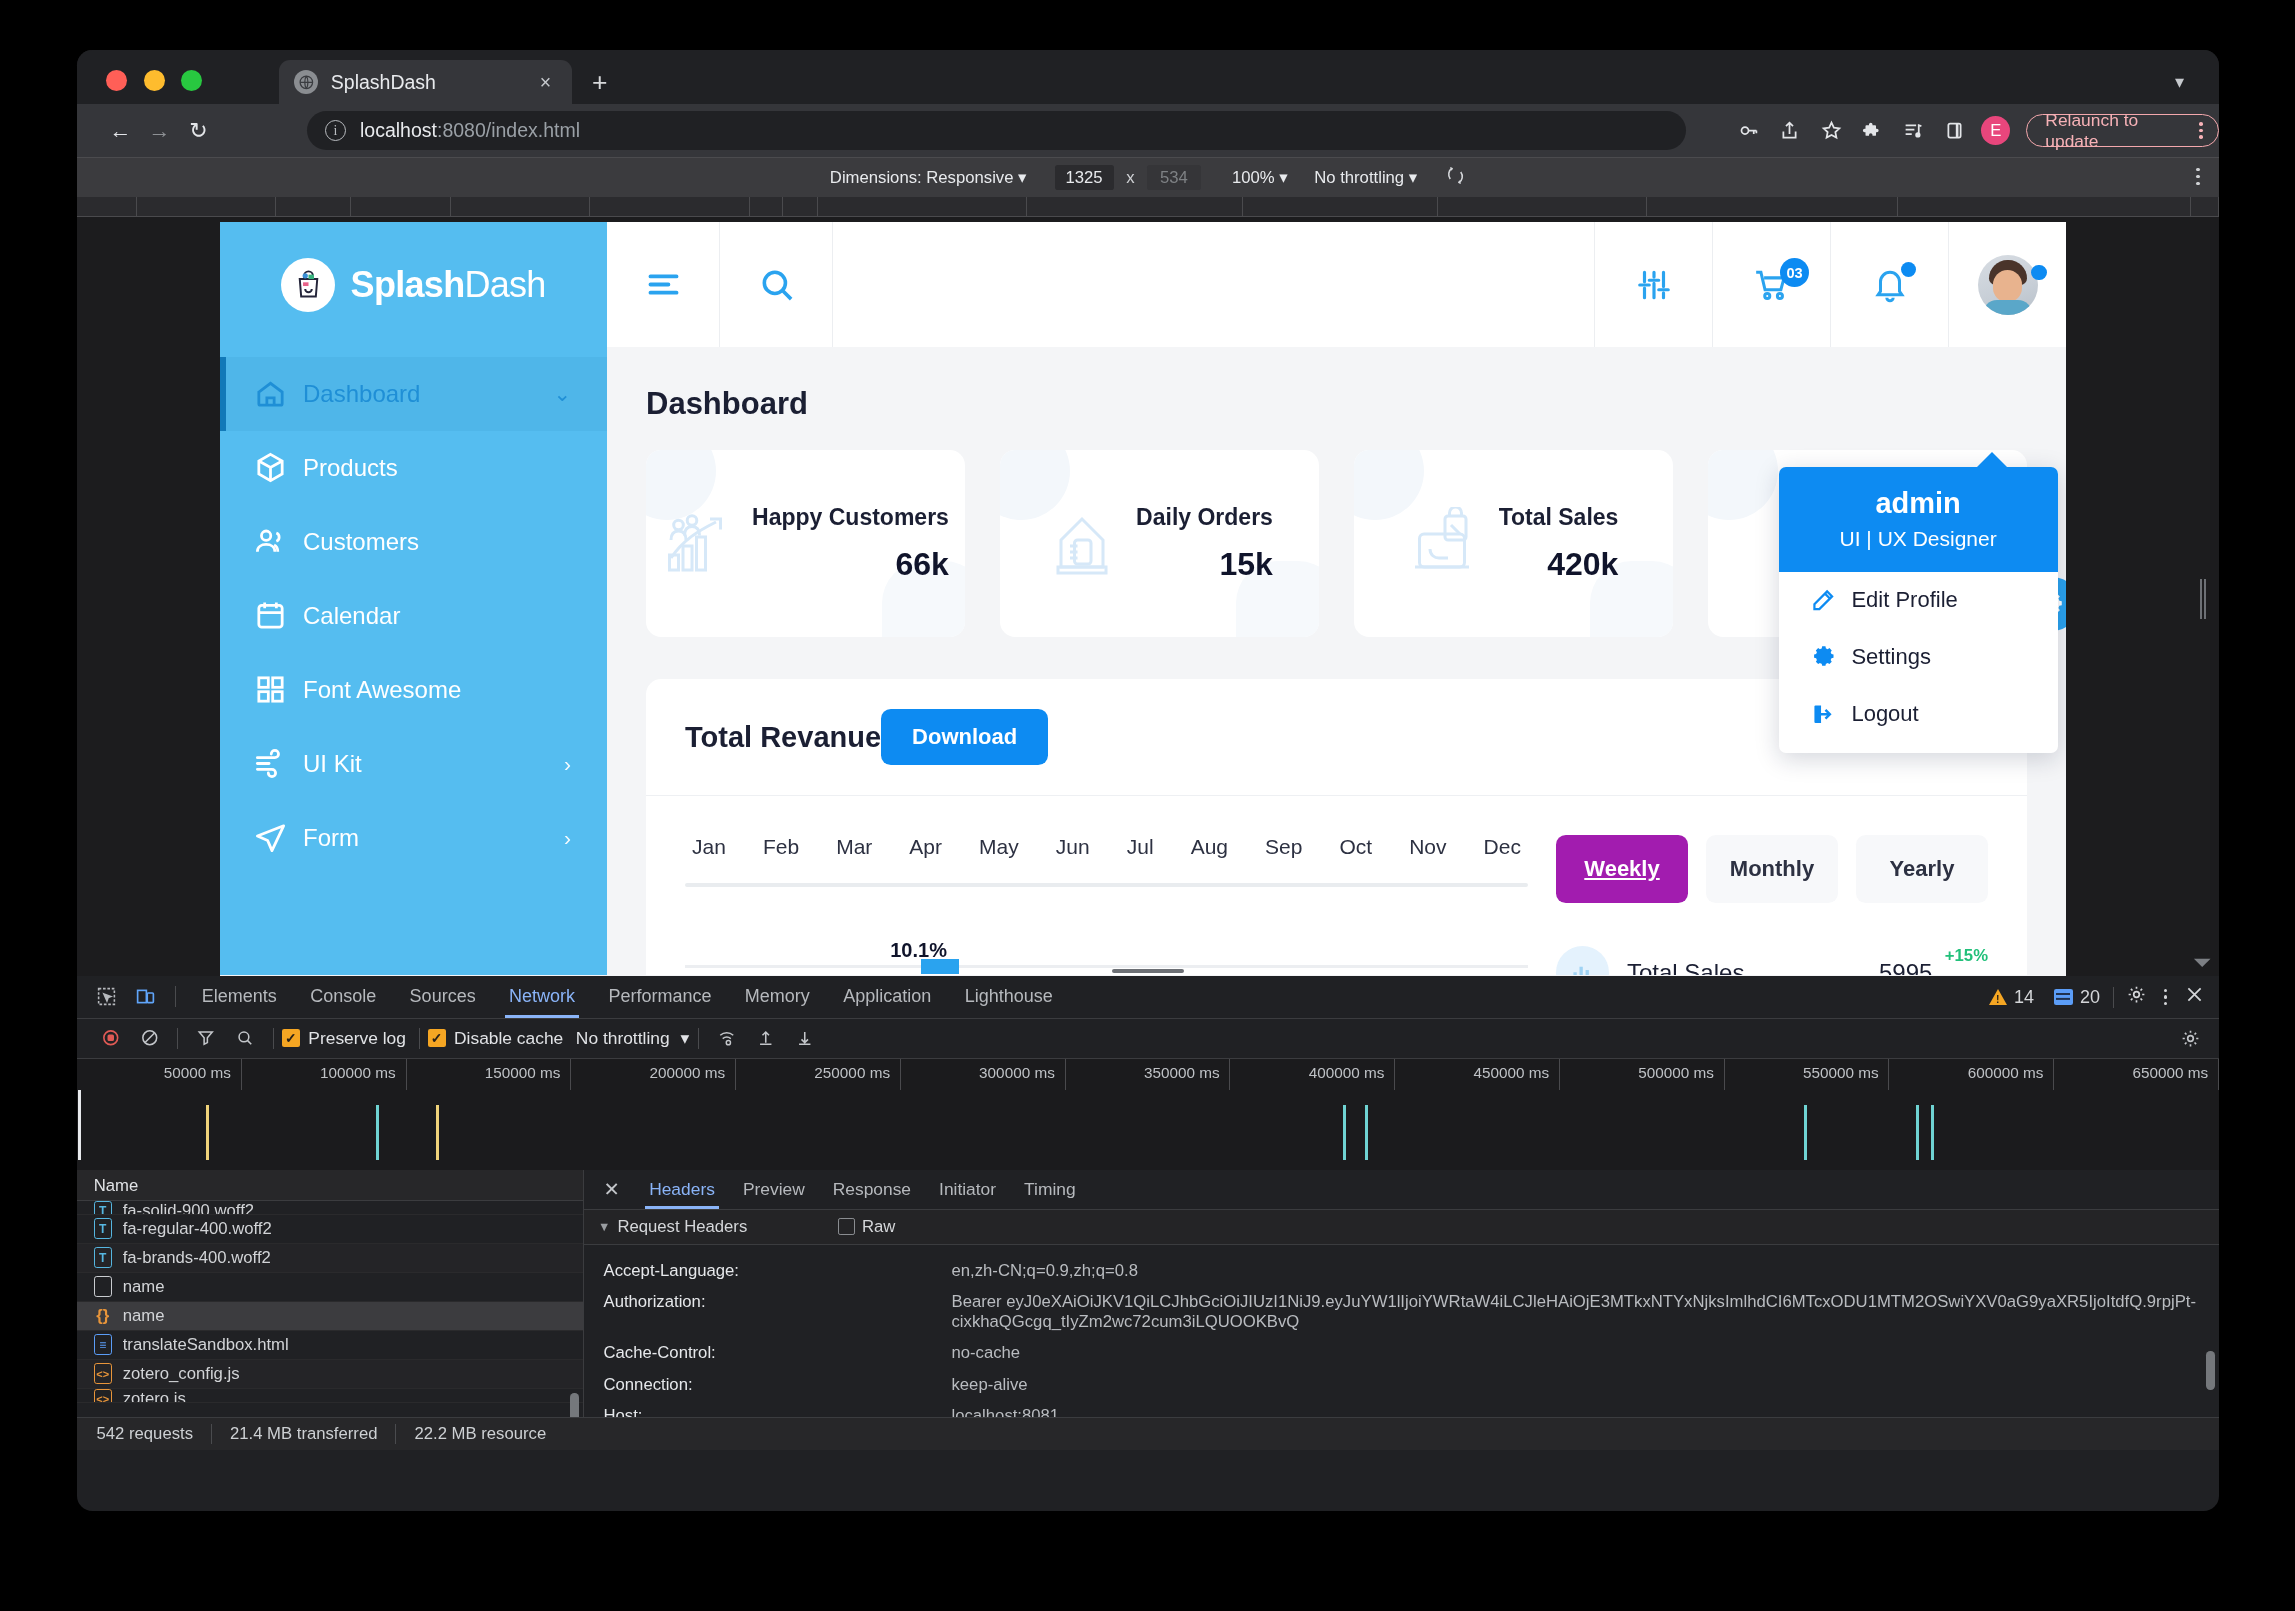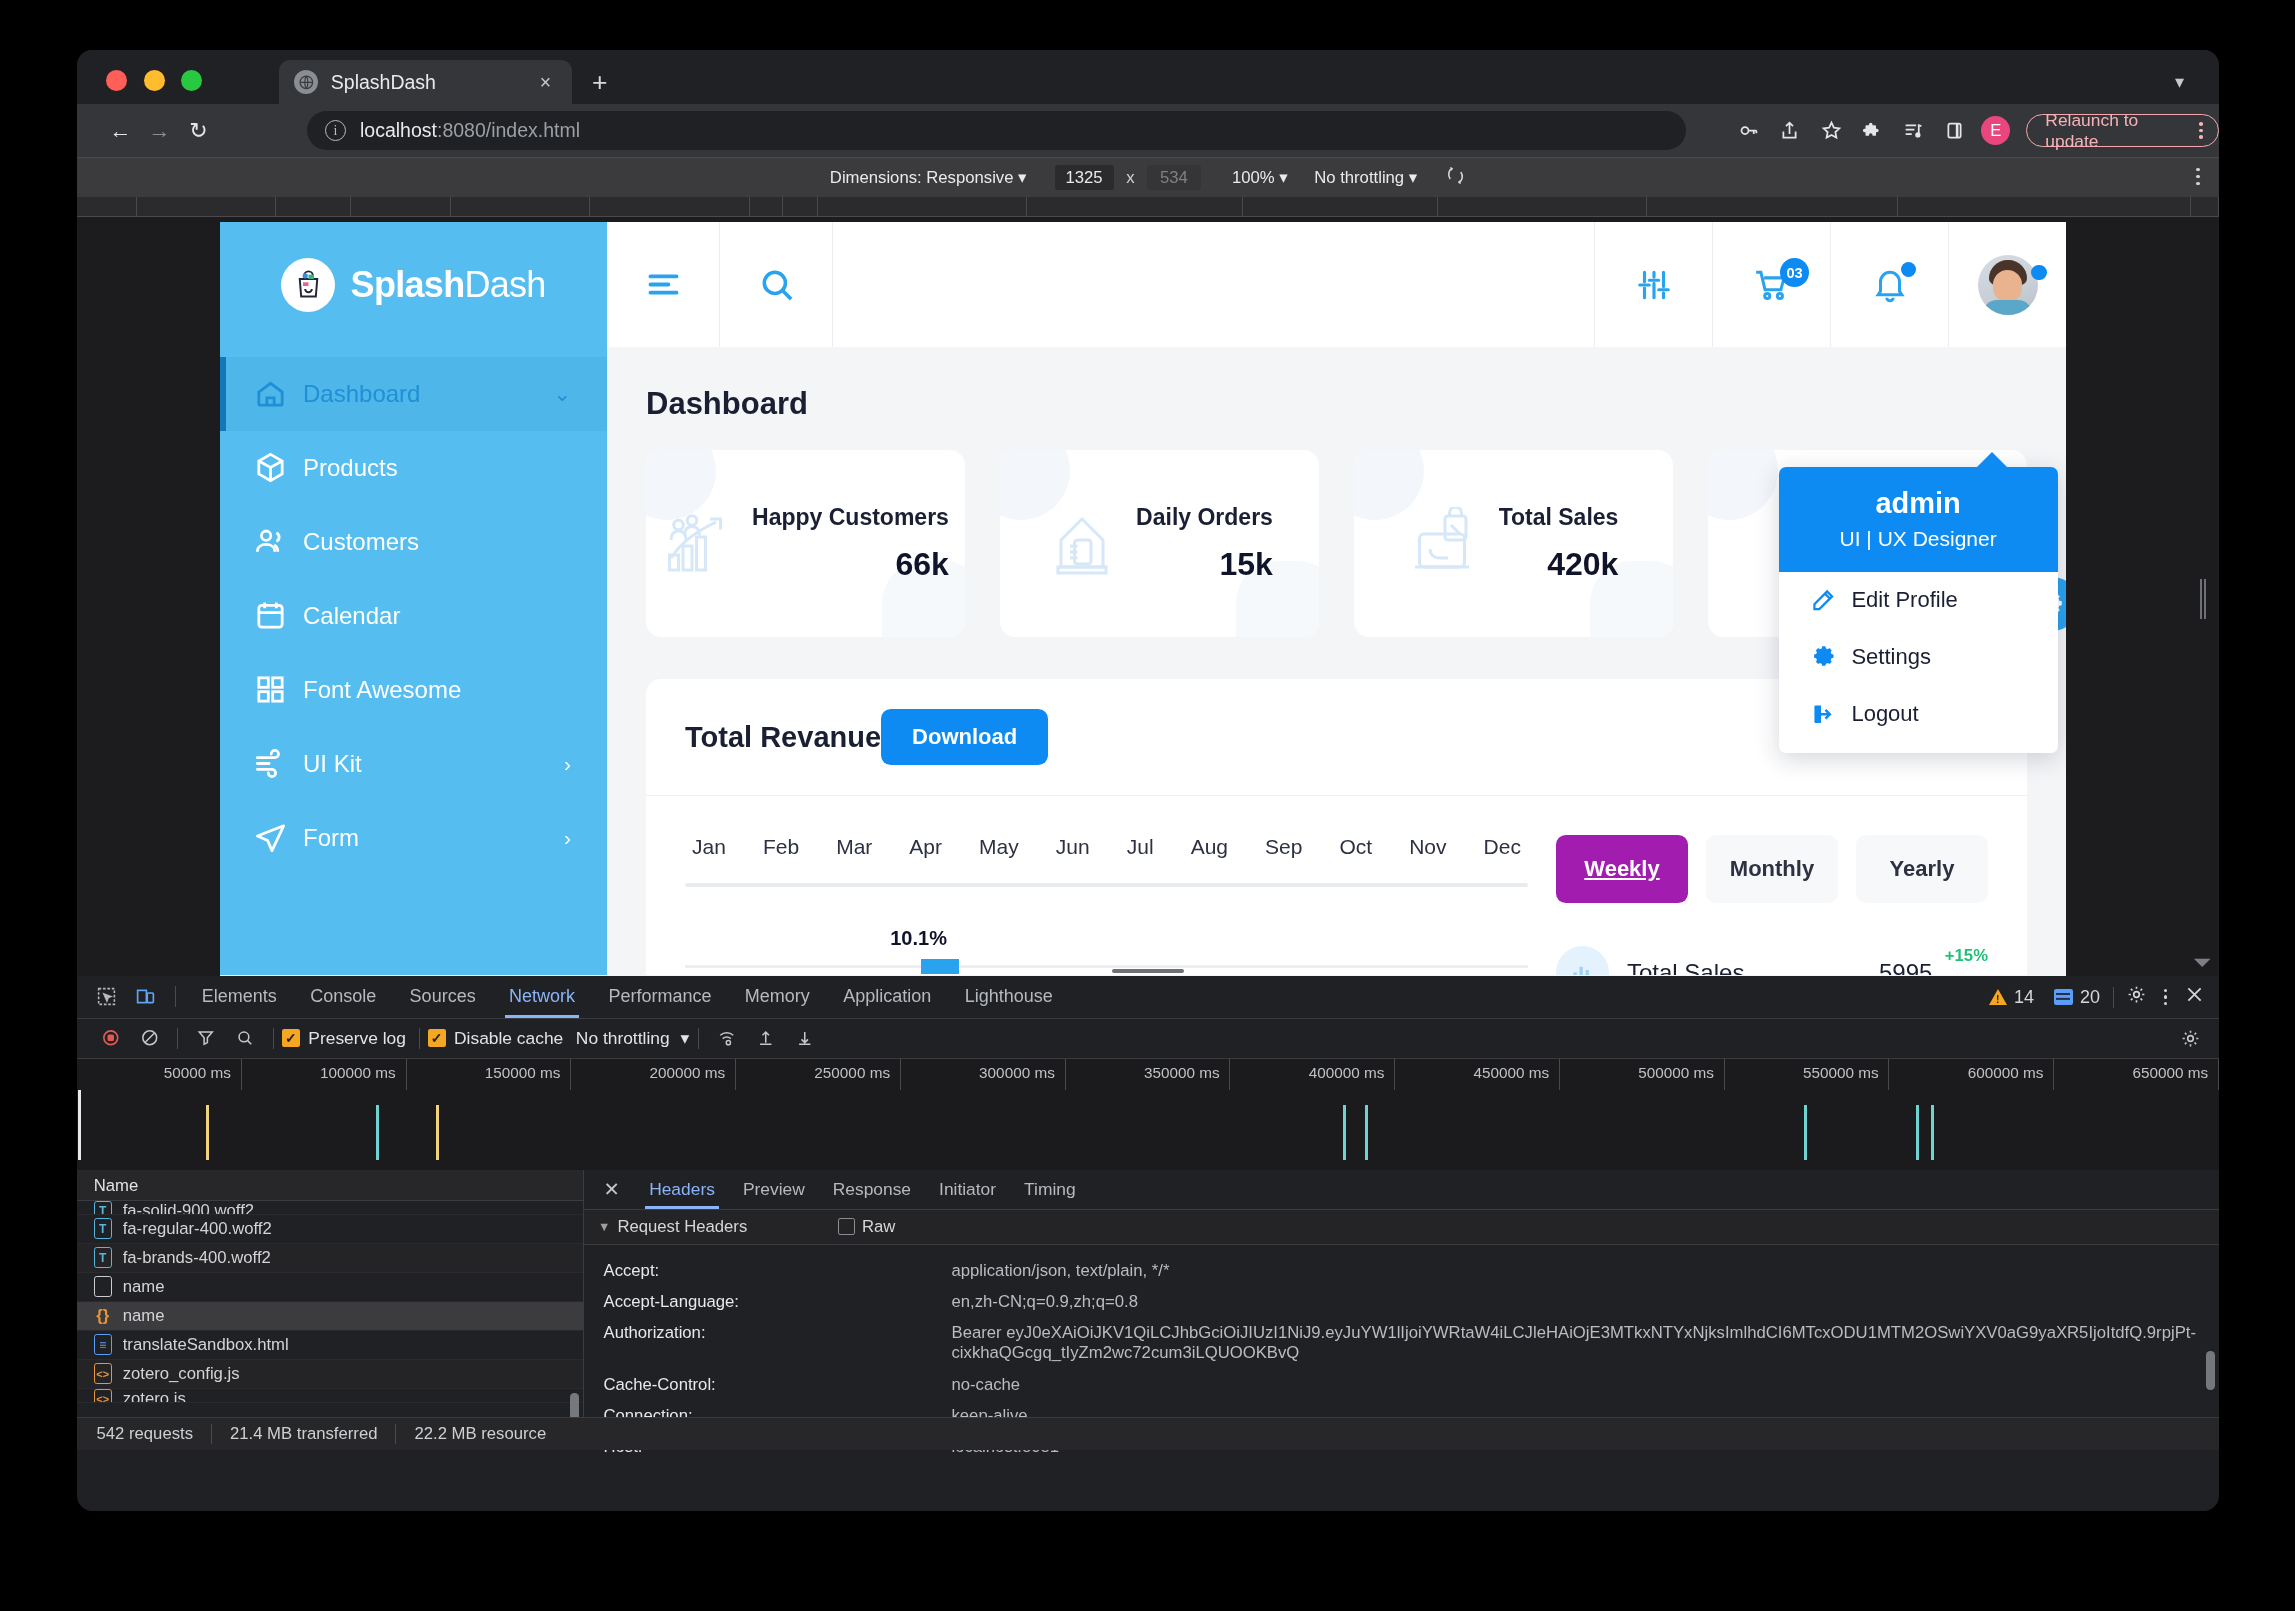--- a/index.html
+++ b/index.html
@@ -101,21 +101,21 @@
 
   .revpanel{margin-top:42px;background:#fff;border-radius:15.3px;overflow:hidden;}
   .revhead{height:117px;display:flex;align-items:center;padding:0 39px;border-bottom:0.7px solid #eef0f3;}
   .revtitle{font-size:29px;font-weight:700;color:#1b1f33;}
   .dlbtn{background:#0d8bf2;color:#fff;font-size:22px;font-weight:600;border-radius:9.8px;padding:15.3px 31px;border:none;}
   .revbody{display:flex;padding:39px 39px 0 39px;gap:28px;}
   .chartcol{flex:1;}
   .months{display:flex;justify-content:space-between;font-size:21px;color:#2d3142;font-weight:500;padding:0 7px;}
   .axis{height:3.5px;background:#e9ecef;border-radius:2.1px;margin-top:24px;}
   .pctwrap{margin-top:40px;position:relative;height:63px;}
-  .pctlabel{position:absolute;left:calc(28.5% - 35px);top:0;font-size:20px;color:#10142b;font-weight:600;}
+  .pctlabel{position:absolute;left:calc(28.5% - 35px);top:12px;font-size:20px;color:#10142b;font-weight:600;}
   .bar-track{position:absolute;left:0;right:0;top:38px;height:3.5px;background:#eceef1;}
   .bar-fill{position:absolute;left:28%;top:32px;width:38px;height:15.3px;background:#2aa3ef;}
   .btncol{width:432px;}
   .segbtns{display:flex;gap:18px;}
   .segbtn{flex:1;height:68px;border-radius:9.8px;display:flex;align-items:center;justify-content:center;font-size:22px;font-weight:600;color:#2d3142;background:#f7f8fa;}
   .segbtn.on{background:#a21caf;color:#fff;text-decoration:underline;}
   .salesrow{margin-top:43px;display:flex;align-items:center;}
   .sales-ico{width:53px;height:53px;border-radius:50%;background:#e4f2fd;display:flex;align-items:center;justify-content:center;flex:0 0 auto;}
   .sales-ico svg{width:26.5px;height:26.5px;}
   .sales-name{font-size:24px;color:#1b1f33;margin-left:18px;flex:1;}
@@ -805,24 +805,20 @@
           <span class="d-tab">Timing</span>
         </div>
         <div class="d-section">
           <span class="d-arrow">▼</span>
           <span>Request Headers</span>
           <span class="rawbox"></span>
           <span>Raw</span>
         </div>
         <div class="d-rows">
           <div class="d-row">
-              <span class="d-key">Accept:</span>
-              <span class="d-val">application/json, text/plain, */*</span>
-            </div>
-          <div class="d-row">
               <span class="d-key">Accept-Language:</span>
               <span class="d-val">en,zh-CN;q=0.9,zh;q=0.8</span>
             </div>
           <div class="d-row">
               <span class="d-key">Authorization:</span>
               <span class="d-val">Bearer eyJ0eXAiOiJKV1QiLCJhbGciOiJIUzI1NiJ9.eyJuYW1lIjoiYWRtaW4iLCJleHAiOjE3MTkxNTYxNjksImlhdCI6MTcxODU1MTM2OSwiYXV0aG9yaXR5IjoItdfQ.9rpjPt-cixkhaQGcgq_tIyZm2wc72cum3iLQUOOKBvQ</span>
             </div>
           <div class="d-row">
               <span class="d-key">Cache-Control:</span>
               <span class="d-val">no-cache</span>

